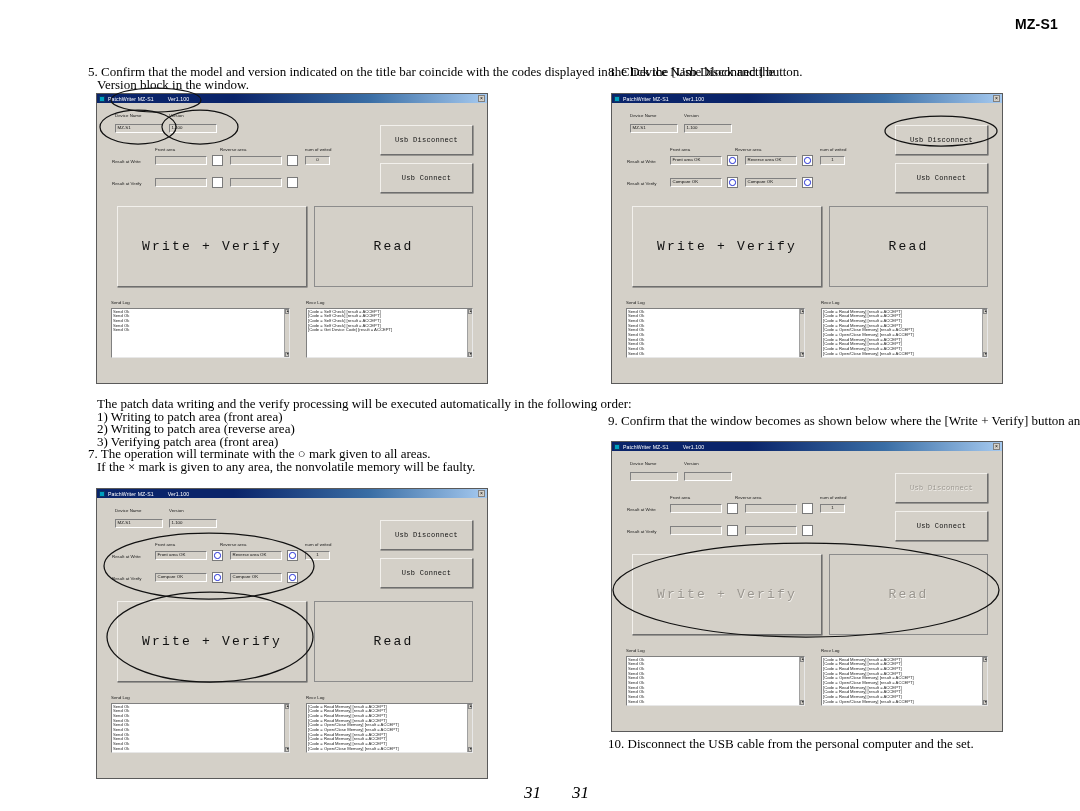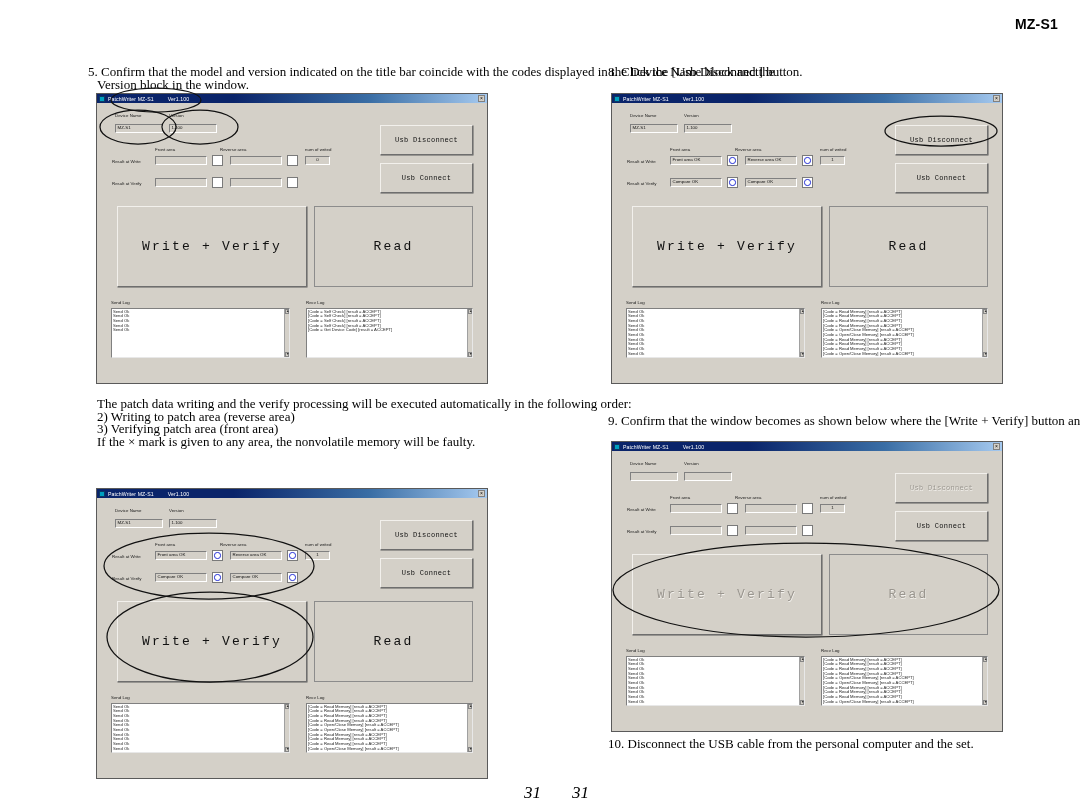--- a/index.html
+++ b/index.html
@@ -168,22 +168,25 @@
   <div class="ln indent">Version block in the window.</div>
 </div>
 
 <div class="prose" id="step8">
   <div class="ln"><span>8.</span>
     <span>Click the [Usb Disconnect] button.</span></div>
 </div>
 
 <div class="prose" id="step67">
   <div class="ln indent">The patch data writing and the verify processing will be executed automatically in the following order:</div>
+  <div class="ln indent">1) Writing to patch area (front area)</div>
   <div class="ln indent">2) Writing to patch area (reverse area)</div>
   <div class="ln indent">3) Verifying patch area (front area)</div>
+  <div class="ln"><span>7.</span>
+    <span>The operation will terminate with the ○ mark given to all areas.</span></div>
   <div class="ln indent">If the × mark is given to any area, the nonvolatile memory will be faulty.</div>
 </div>
 
 <div class="prose" id="step9">
   <div class="ln"><span>9.</span>
     <span>Confirm that the window becomes as shown below where the [Write + Verify] button and [Read] button are inactive.</span></div>
 </div>
 
 <div class="prose" id="step10">
   <div class="ln"><span>10.</span>

